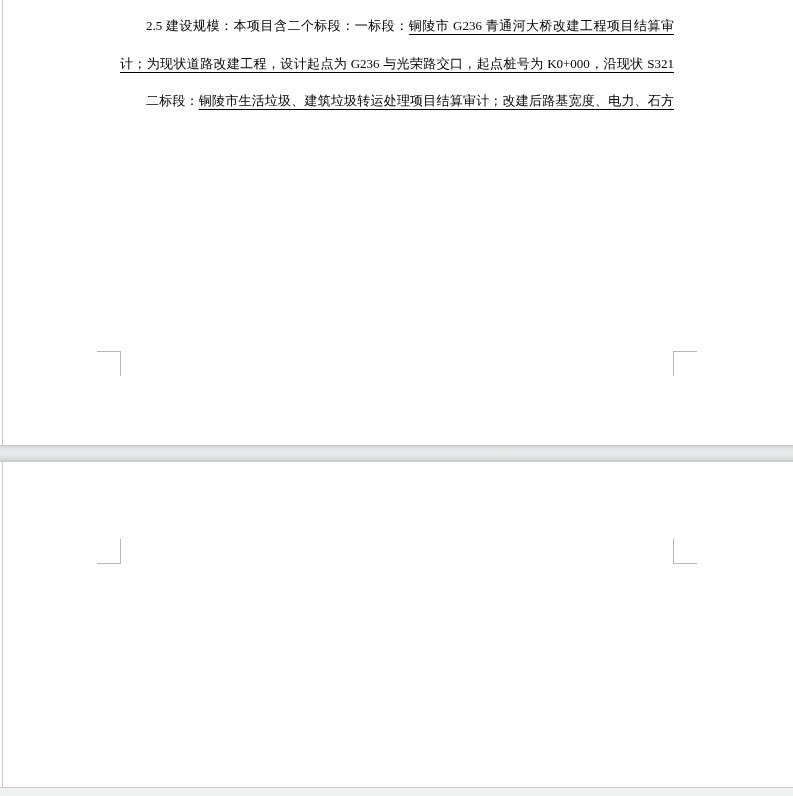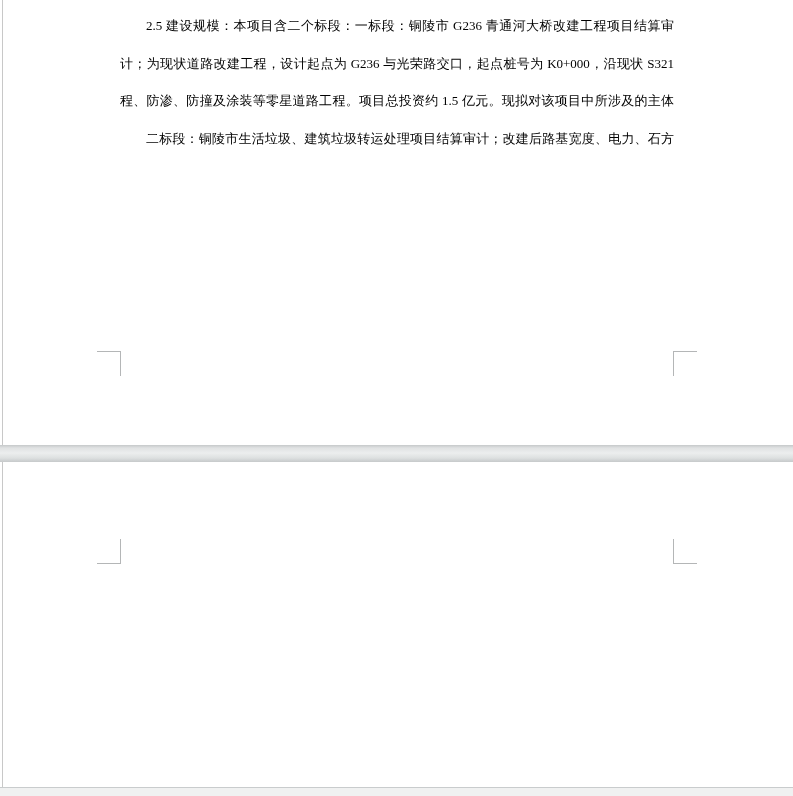--- a/index.html
+++ b/index.html
@@ -21,37 +21,36 @@
     background:#f0f1f1;border-top:1px solid #c9cccd;box-sizing:border-box;
   }
   .textblock{position:absolute;left:120px;width:554px;z-index:3;}
   #text1{top:7px;}
   .line{
     height:37.5px;line-height:37.5px;font-size:13px;color:#000;
     text-align:justify;text-align-last:left;white-space:normal;overflow:hidden;
   }
   .line.full{text-align-last:justify;}
   .line.indent{text-indent:26px;}
-  .u{text-underline-offset:4px;text-decoration-thickness:1px;}
+  .u{text-decoration:underline;text-underline-offset:4px;text-decoration-thickness:1px;}
   .mark{position:absolute;width:23px;height:24px;border:0 solid #b4b6b7;z-index:2;}
   #mark-p1-left{left:97px;top:351px;border-top-width:1px;border-right-width:1px;}
   #mark-p1-right{left:673px;top:351px;border-top-width:1px;border-left-width:1px;}
   #mark-p2-left{left:97px;top:539px;border-bottom-width:1px;border-right-width:1px;}
   #mark-p2-right{left:673px;top:539px;border-bottom-width:1px;border-left-width:1px;}
 </style>
 </head>
 <body>
 
 <div class="page-edge-line"></div>
 
 <div class="page" id="page1">
   <div class="textblock" id="text1">
       <div class="line full indent"><span class="">2.5 建设规模：本项目含二个标段：一标段：</span><span class="u ">铜陵市 G236 青通河大桥改建工程项目结算审</span></div>
       <div class="line full"><span class="u ">计；为现状道路改建工程，设计起点为 G236 与光荣路交口，起点桩号为 K0+000，沿现状 S321</span></div>
-      <div class="line full"><span class="u ">程、防渗、防撞及涂装等零星道路工程。项目总投资约 1.5 亿元。现拟对该项目中所涉及的主体</span></div>
       <div class="line full indent"><span class="">二标段：</span><span class="u ">铜陵市生活垃圾、建筑垃圾转运处理项目结算审计；改建后路基宽度、电力、石方爆</span></div>
     </div>
 </div>
 
 <div class="mark" id="mark-p1-left"></div>
 <div class="mark" id="mark-p1-right"></div>
 
 <div id="page-separator"></div>
 
 <div class="mark" id="mark-p2-left"></div>

